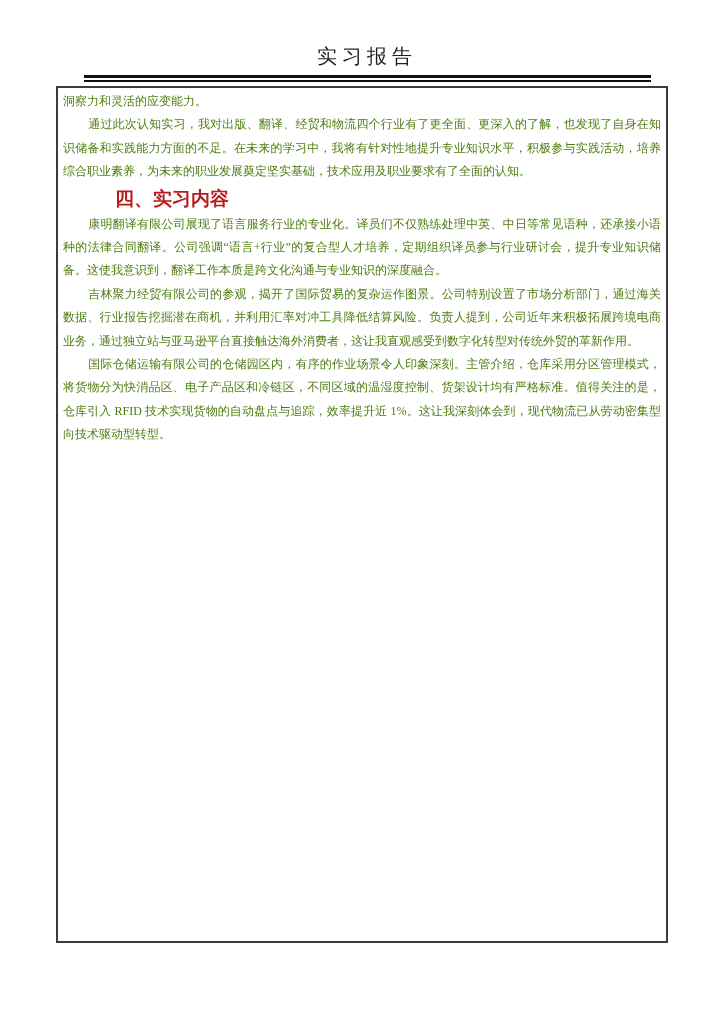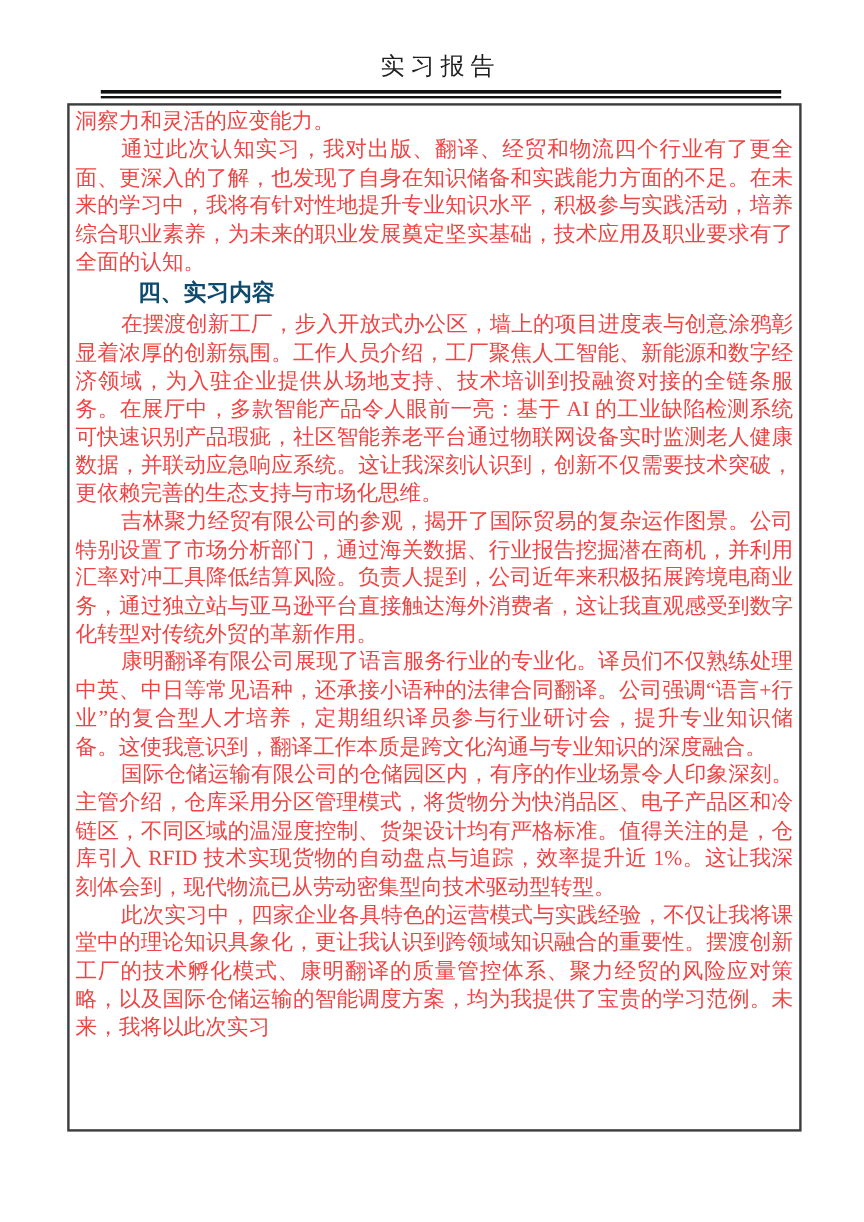--- a/index.html
+++ b/index.html
@@ -45,62 +45,60 @@
     top: 86px;
     width: 612px;
     height: 857px;
     box-sizing: border-box;
     border: 2px solid #3c3c3c;
     padding: 2px 5px 0 5px;
     overflow: hidden;
   }
   .content-box p {
     margin: 0;
-    font-size: 18px;
+    font-size: 12px;
     line-height: 23.4px;
-    color: #ef4444;
+    color: #4d7c0f;
     text-align: justify;
     text-indent: 2.1em;
   }
   .content-box p.continuation {
     text-indent: 0;
   }
   .section-heading {
     margin: 0;
     padding-left: 52px;
     font-family: "Liberation Sans", "DejaVu Sans", sans-serif;
     font-weight: 700;
     font-size: 19px;
     line-height: 29px;
-    color: #0c4a6e;
+    color: #b91c1c;
   }
 </style>
 </head>
 <body>
 
 <div class="page">
 
   <div class="header-title">实习报告</div>
 
   <div class="double-rule"></div>
 
   <div class="content-box">
 
     <p class="continuation">洞察力和灵活的应变能力。</p>
 
     <p>通过此次认知实习，我对出版、翻译、经贸和物流四个行业有了更全面、更深入的了解，也发现了自身在知识储备和实践能力方面的不足。在未来的学习中，我将有针对性地提升专业知识水平，积极参与实践活动，培养综合职业素养，为未来的职业发展奠定坚实基础，技术应用及职业要求有了全面的认知。</p>
 
     <h2 class="section-heading">四、实习内容</h2>
 
 
-    <p>在摆渡创新工厂，步入开放式办公区，墙上的项目进度表与创意涂鸦彰显着浓厚的创新氛围。工作人员介绍，工厂聚焦人工智能、新能源和数字经济领域，为入驻企业提供从场地支持、技术培训到投融资对接的全链条服务。在展厅中，多款智能产品令人眼前一亮：基于 AI 的工业缺陷检测系统可快速识别产品瑕疵，社区智能养老平台通过物联网设备实时监测老人健康数据，并联动应急响应系统。这让我深刻认识到，创新不仅需要技术突破，更依赖完善的生态支持与市场化思维。</p>
+
+    <p>康明翻译有限公司展现了语言服务行业的专业化。译员们不仅熟练处理中英、中日等常见语种，还承接小语种的法律合同翻译。公司强调“语言+行业”的复合型人才培养，定期组织译员参与行业研讨会，提升专业知识储备。这使我意识到，翻译工作本质是跨文化沟通与专业知识的深度融合。</p>
 
     <p>吉林聚力经贸有限公司的参观，揭开了国际贸易的复杂运作图景。公司特别设置了市场分析部门，通过海关数据、行业报告挖掘潜在商机，并利用汇率对冲工具降低结算风险。负责人提到，公司近年来积极拓展跨境电商业务，通过独立站与亚马逊平台直接触达海外消费者，这让我直观感受到数字化转型对传统外贸的革新作用。</p>
 
-    <p>康明翻译有限公司展现了语言服务行业的专业化。译员们不仅熟练处理中英、中日等常见语种，还承接小语种的法律合同翻译。公司强调“语言+行业”的复合型人才培养，定期组织译员参与行业研讨会，提升专业知识储备。这使我意识到，翻译工作本质是跨文化沟通与专业知识的深度融合。</p>
-
     <p>国际仓储运输有限公司的仓储园区内，有序的作业场景令人印象深刻。主管介绍，仓库采用分区管理模式，将货物分为快消品区、电子产品区和冷链区，不同区域的温湿度控制、货架设计均有严格标准。值得关注的是，仓库引入 RFID 技术实现货物的自动盘点与追踪，效率提升近 1%。这让我深刻体会到，现代物流已从劳动密集型向技术驱动型转型。</p>
 
-    <p>此次实习中，四家企业各具特色的运营模式与实践经验，不仅让我将课堂中的理论知识具象化，更让我认识到跨领域知识融合的重要性。摆渡创新工厂的技术孵化模式、康明翻译的质量管控体系、聚力经贸的风险应对策略，以及国际仓储运输的智能调度方案，均为我提供了宝贵的学习范例。未来，我将以此次实习</p>
 
   </div>
 
 </div>
 
 </body></html>

